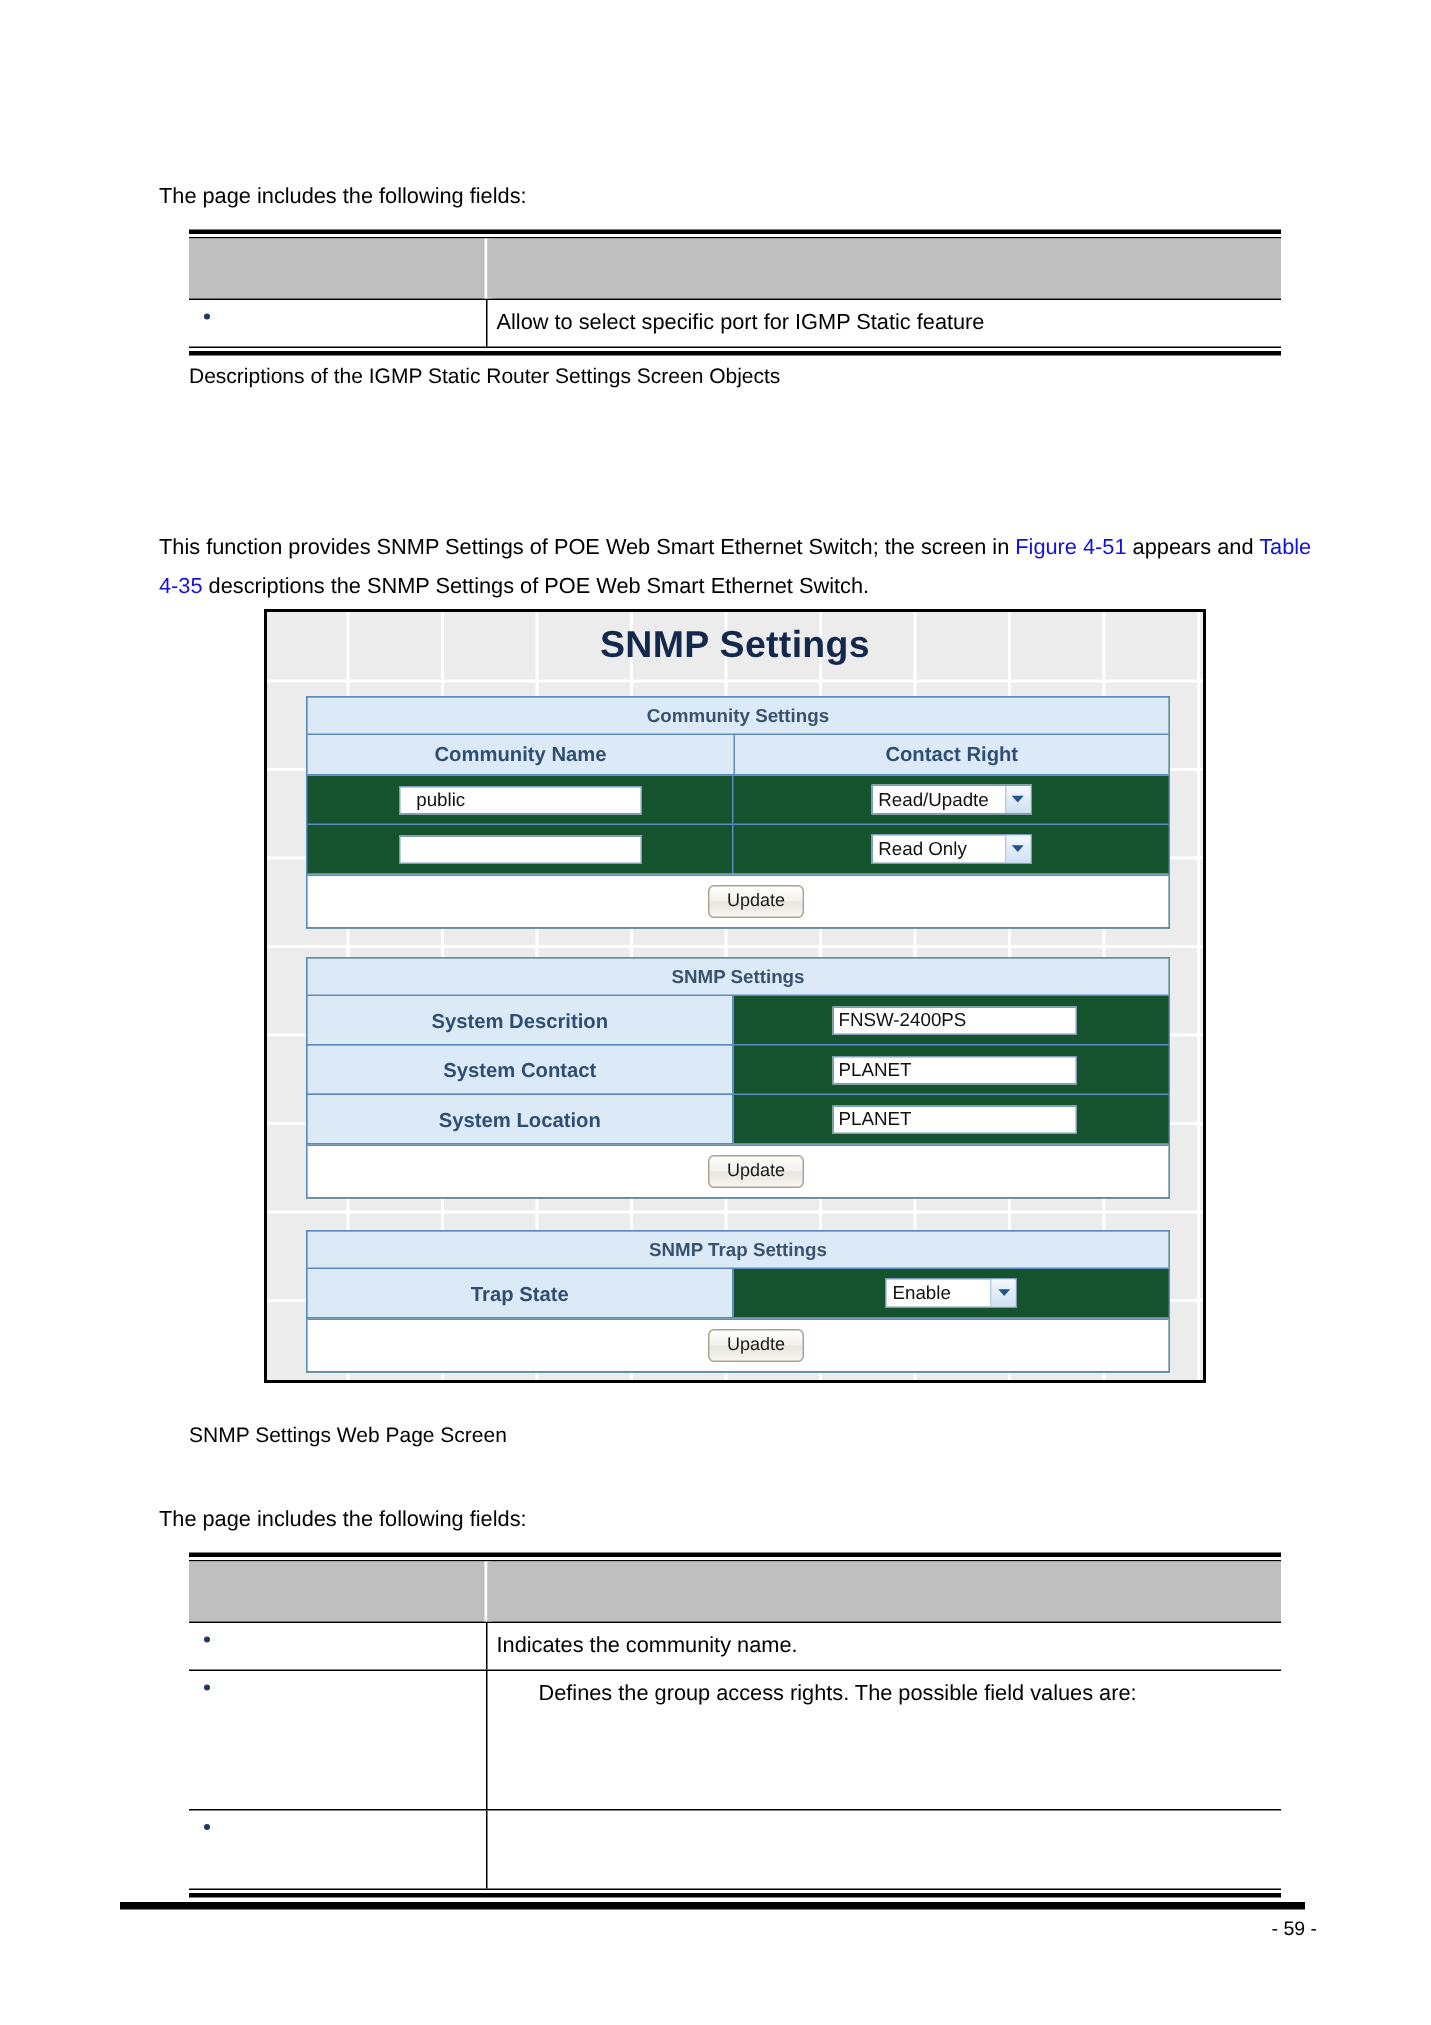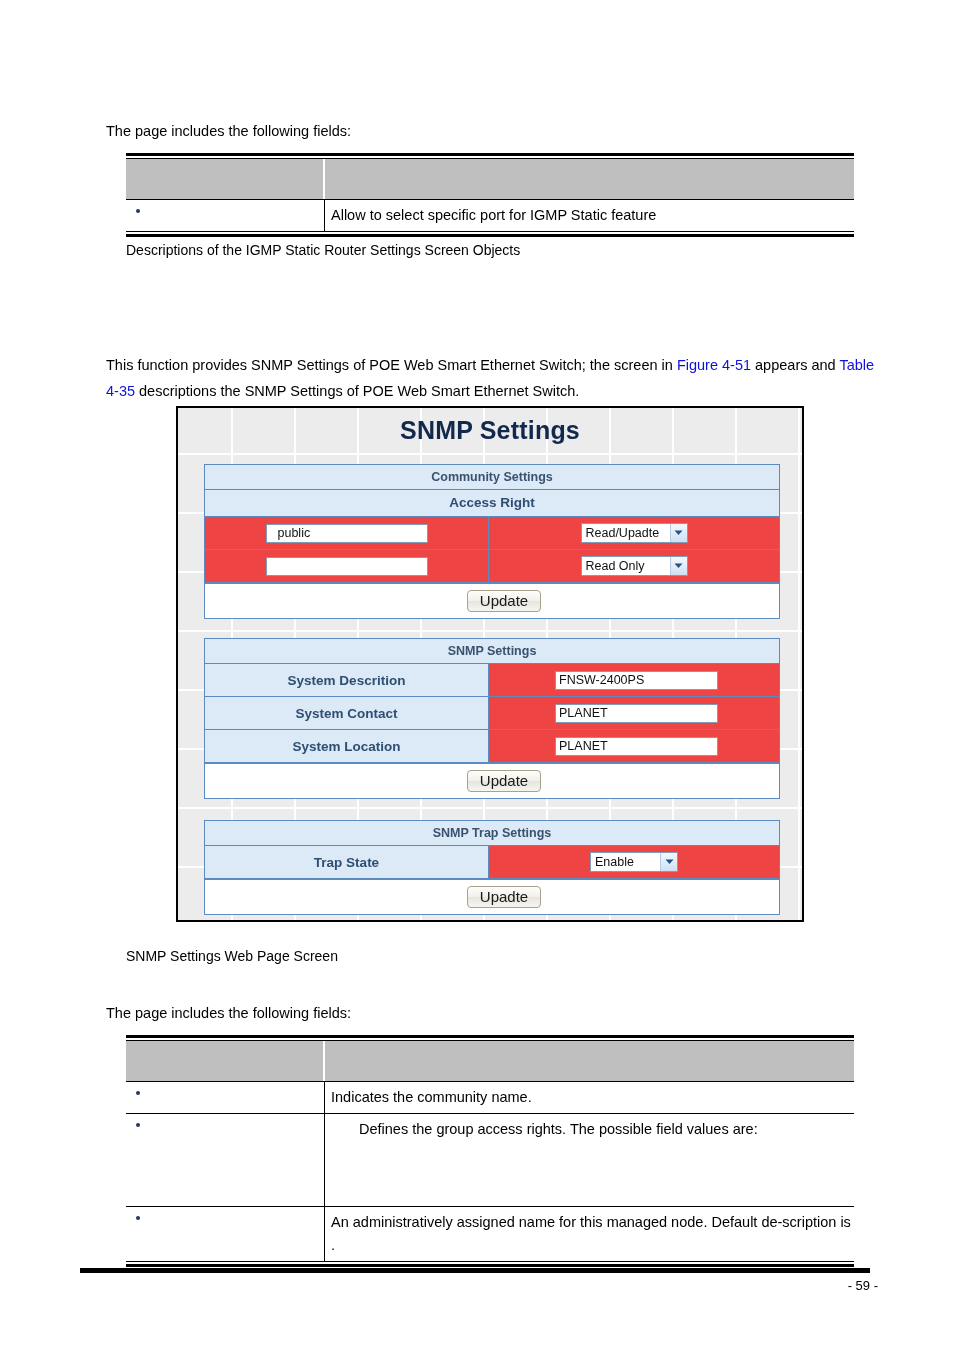--- a/index.html
+++ b/index.html
@@ -113,21 +113,21 @@
     font-weight: bold;
     color: #12284c;
     letter-spacing: .2px;
   }
 
   .panel {
     position: absolute;
     left: 26px;
     width: 576px;
     border: 1px solid #5b8bc0;
-    background: #ef4444;
+    background: #14532d;
     box-sizing: border-box;
   }
   .p-title {
     background: #dce9f7;
     border-bottom: 1px solid #5b8bc0;
     text-align: center;
     font-size: 12.5px;
     font-weight: bold;
     color: #39536f;
     line-height: 24px;
@@ -220,21 +220,21 @@
   }
   .ddl .ddl-arrow svg { display: block; }
 
   .btn {
     display: inline-block;
     box-sizing: border-box;
     border: 1px solid #a9a18c;
     border-radius: 4px;
     background: linear-gradient(to bottom, #fdfdfb 0%, #f2f1ec 48%, #e7e5de 52%, #f6f5f1 100%);
     font-family: "Liberation Sans", sans-serif;
-    font-size: 15px;
+    font-size: 12px;
     color: #1a1a1a;
     padding: 2px 12px 3px;
     line-height: 15px;
     margin-left: 24px;
   }
   .btn-row {
     display: flex;
     align-items: center;
     justify-content: center;
     height: 34px;
@@ -291,21 +291,22 @@
 
 <div class="shot">
   <div class="shot-grid"></div>
   <div class="shot-inner">
 
     <div class="shot-title">SNMP Settings</div>
 
     <div class="panel" style="top:56px;">
       <div class="p-title">Community Settings</div>
       <div class="p-subhead">
-        <div style="flex:1;">Access Right</div>
+        <div style="width:284px; border-right:1px solid #5b8bc0;">Community Name</div>
+        <div style="flex:1;">Contact Right</div>
       </div>
 
       <div class="p-row">
         <div class="cell-l">
           <span class="txt-input" style="width:162px;padding-left:11px;">public</span>
         </div>
         <div class="cell-r" style="justify-content:center;">
           <span class="ddl" style="width:107px;">
             <span class="ddl-text">Read/Upadte</span>
             <span class="ddl-arrow">
@@ -428,21 +429,20 @@
       <span></span>
     </div>
     <div class="rcol-right">Defines the group access rights. The possible field values are:</div>
   </div>
 
   <div class="dt-row" style="min-height:52px;">
     <div class="rcol-left">
       <span class="bullet"></span>
       <span></span>
     </div>
-    <div class="rcol-right" style="width:530px;">An administratively assigned name for this managed node. Default de-scription is                    .</div>
   </div>
 
   <div class="dt-line-thin"></div>
   <div class="dt-line-gap"></div>
   <div class="dt-line-heavy"></div>
 </div>
 
 <div class="footer-rule"></div>
 <div class="footer-page">- 59 -</div>
 

